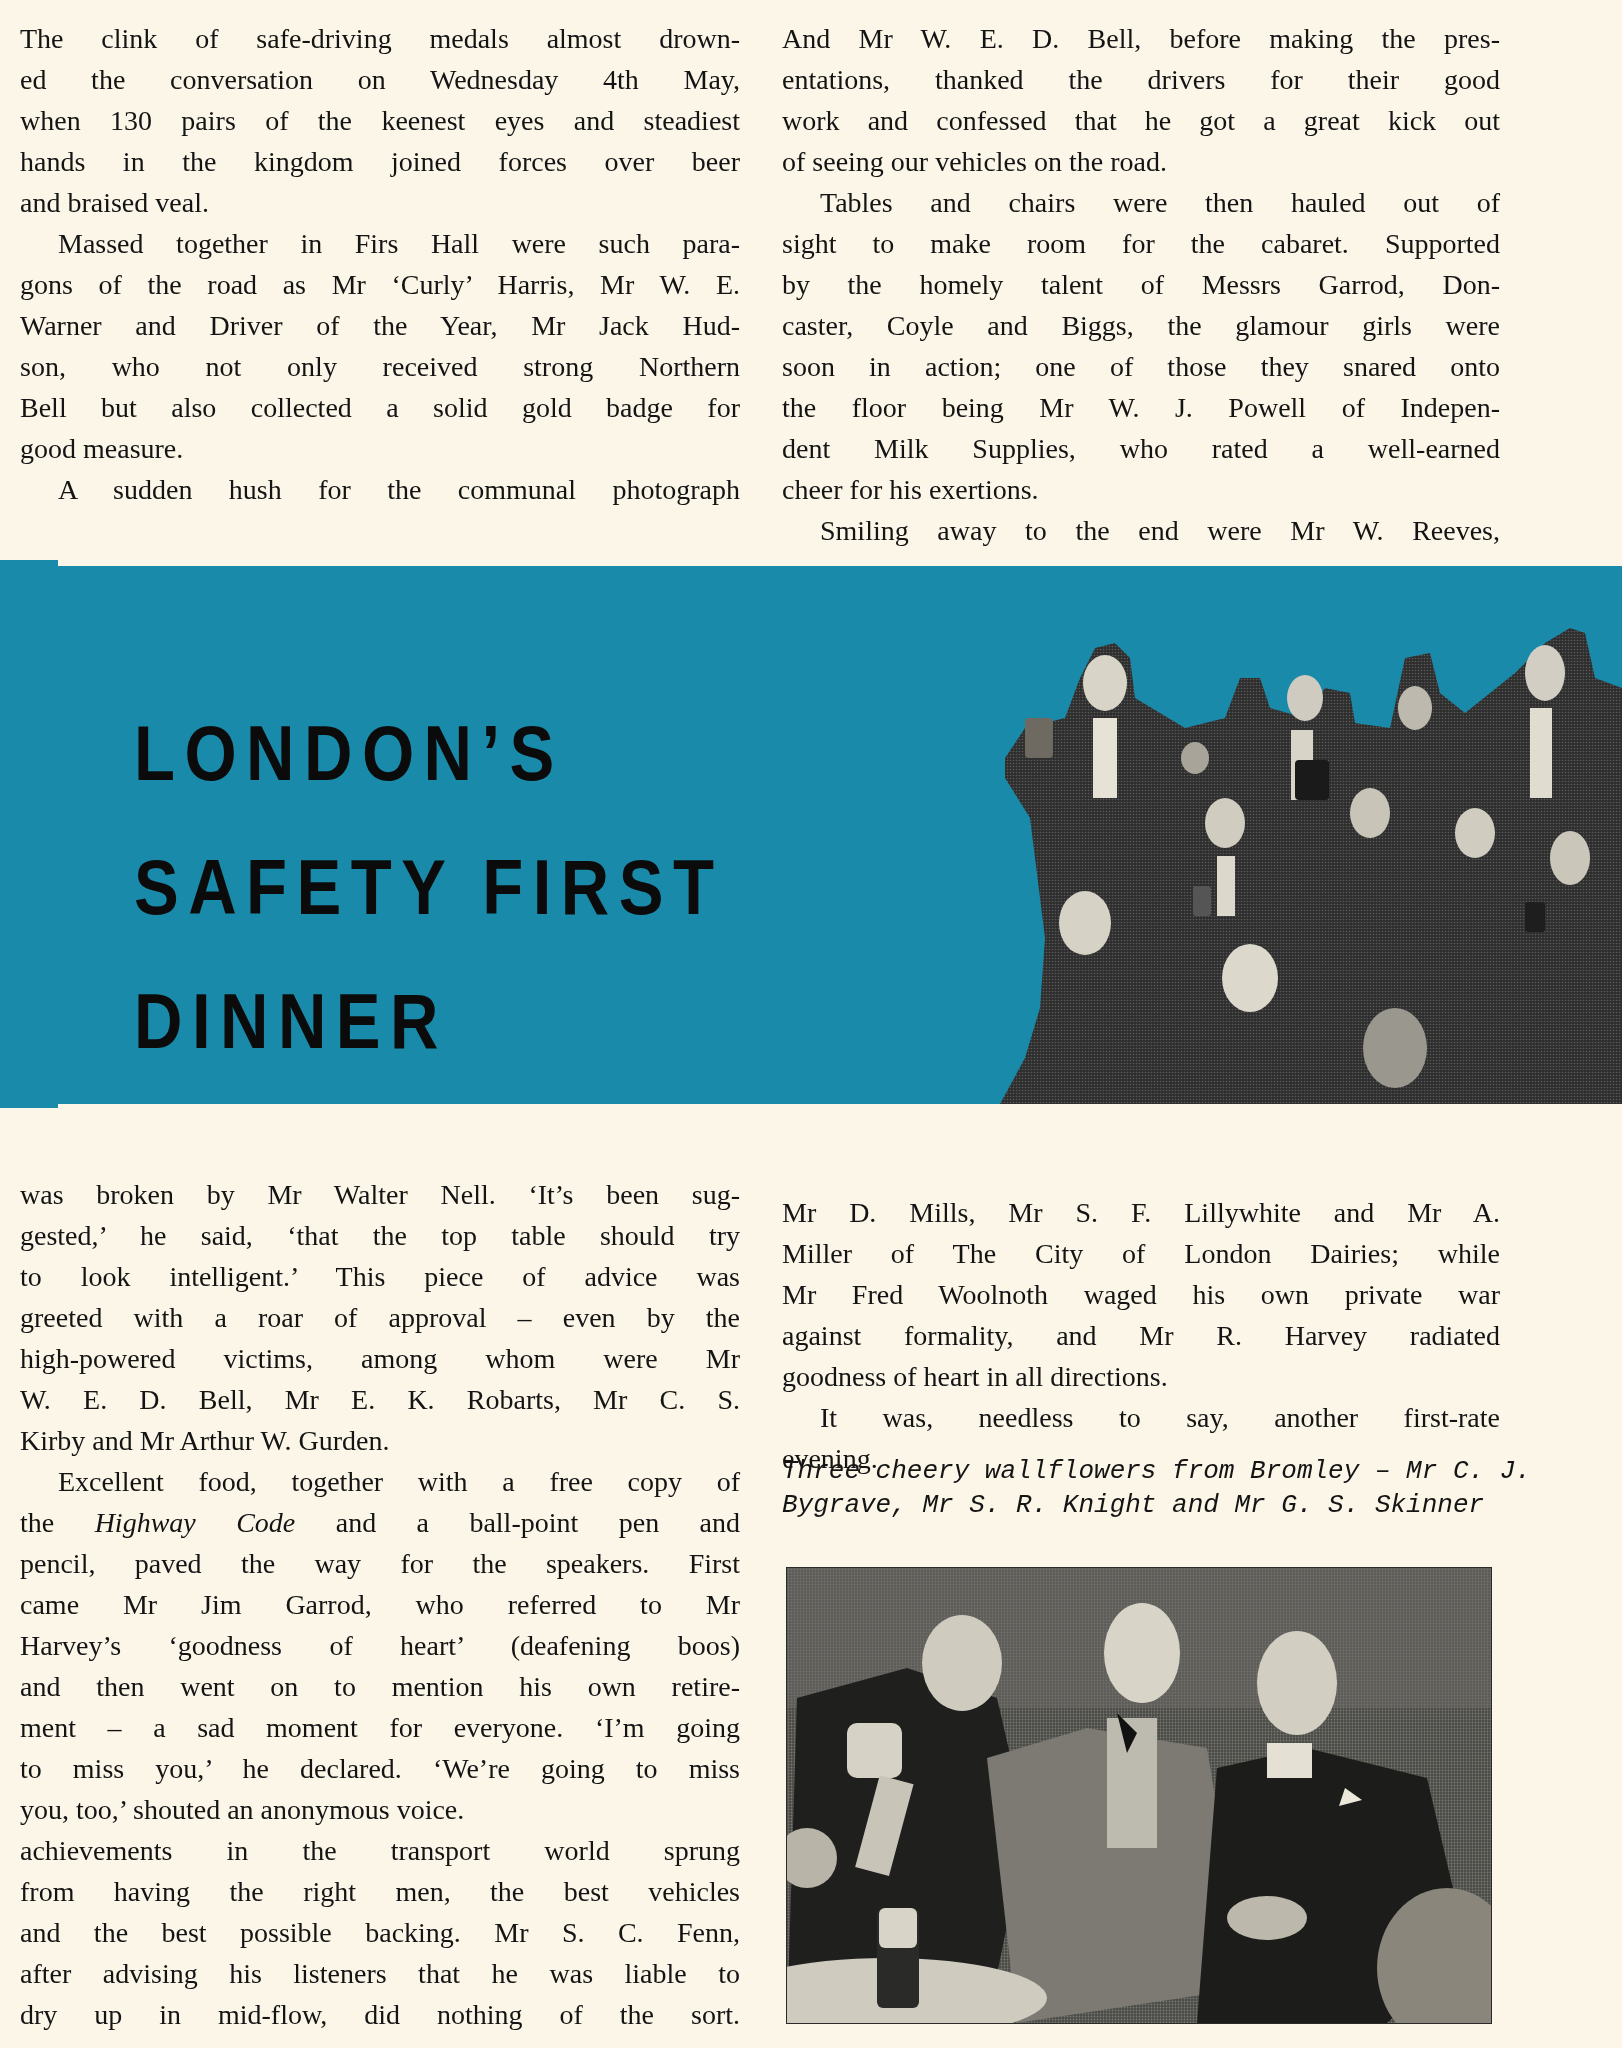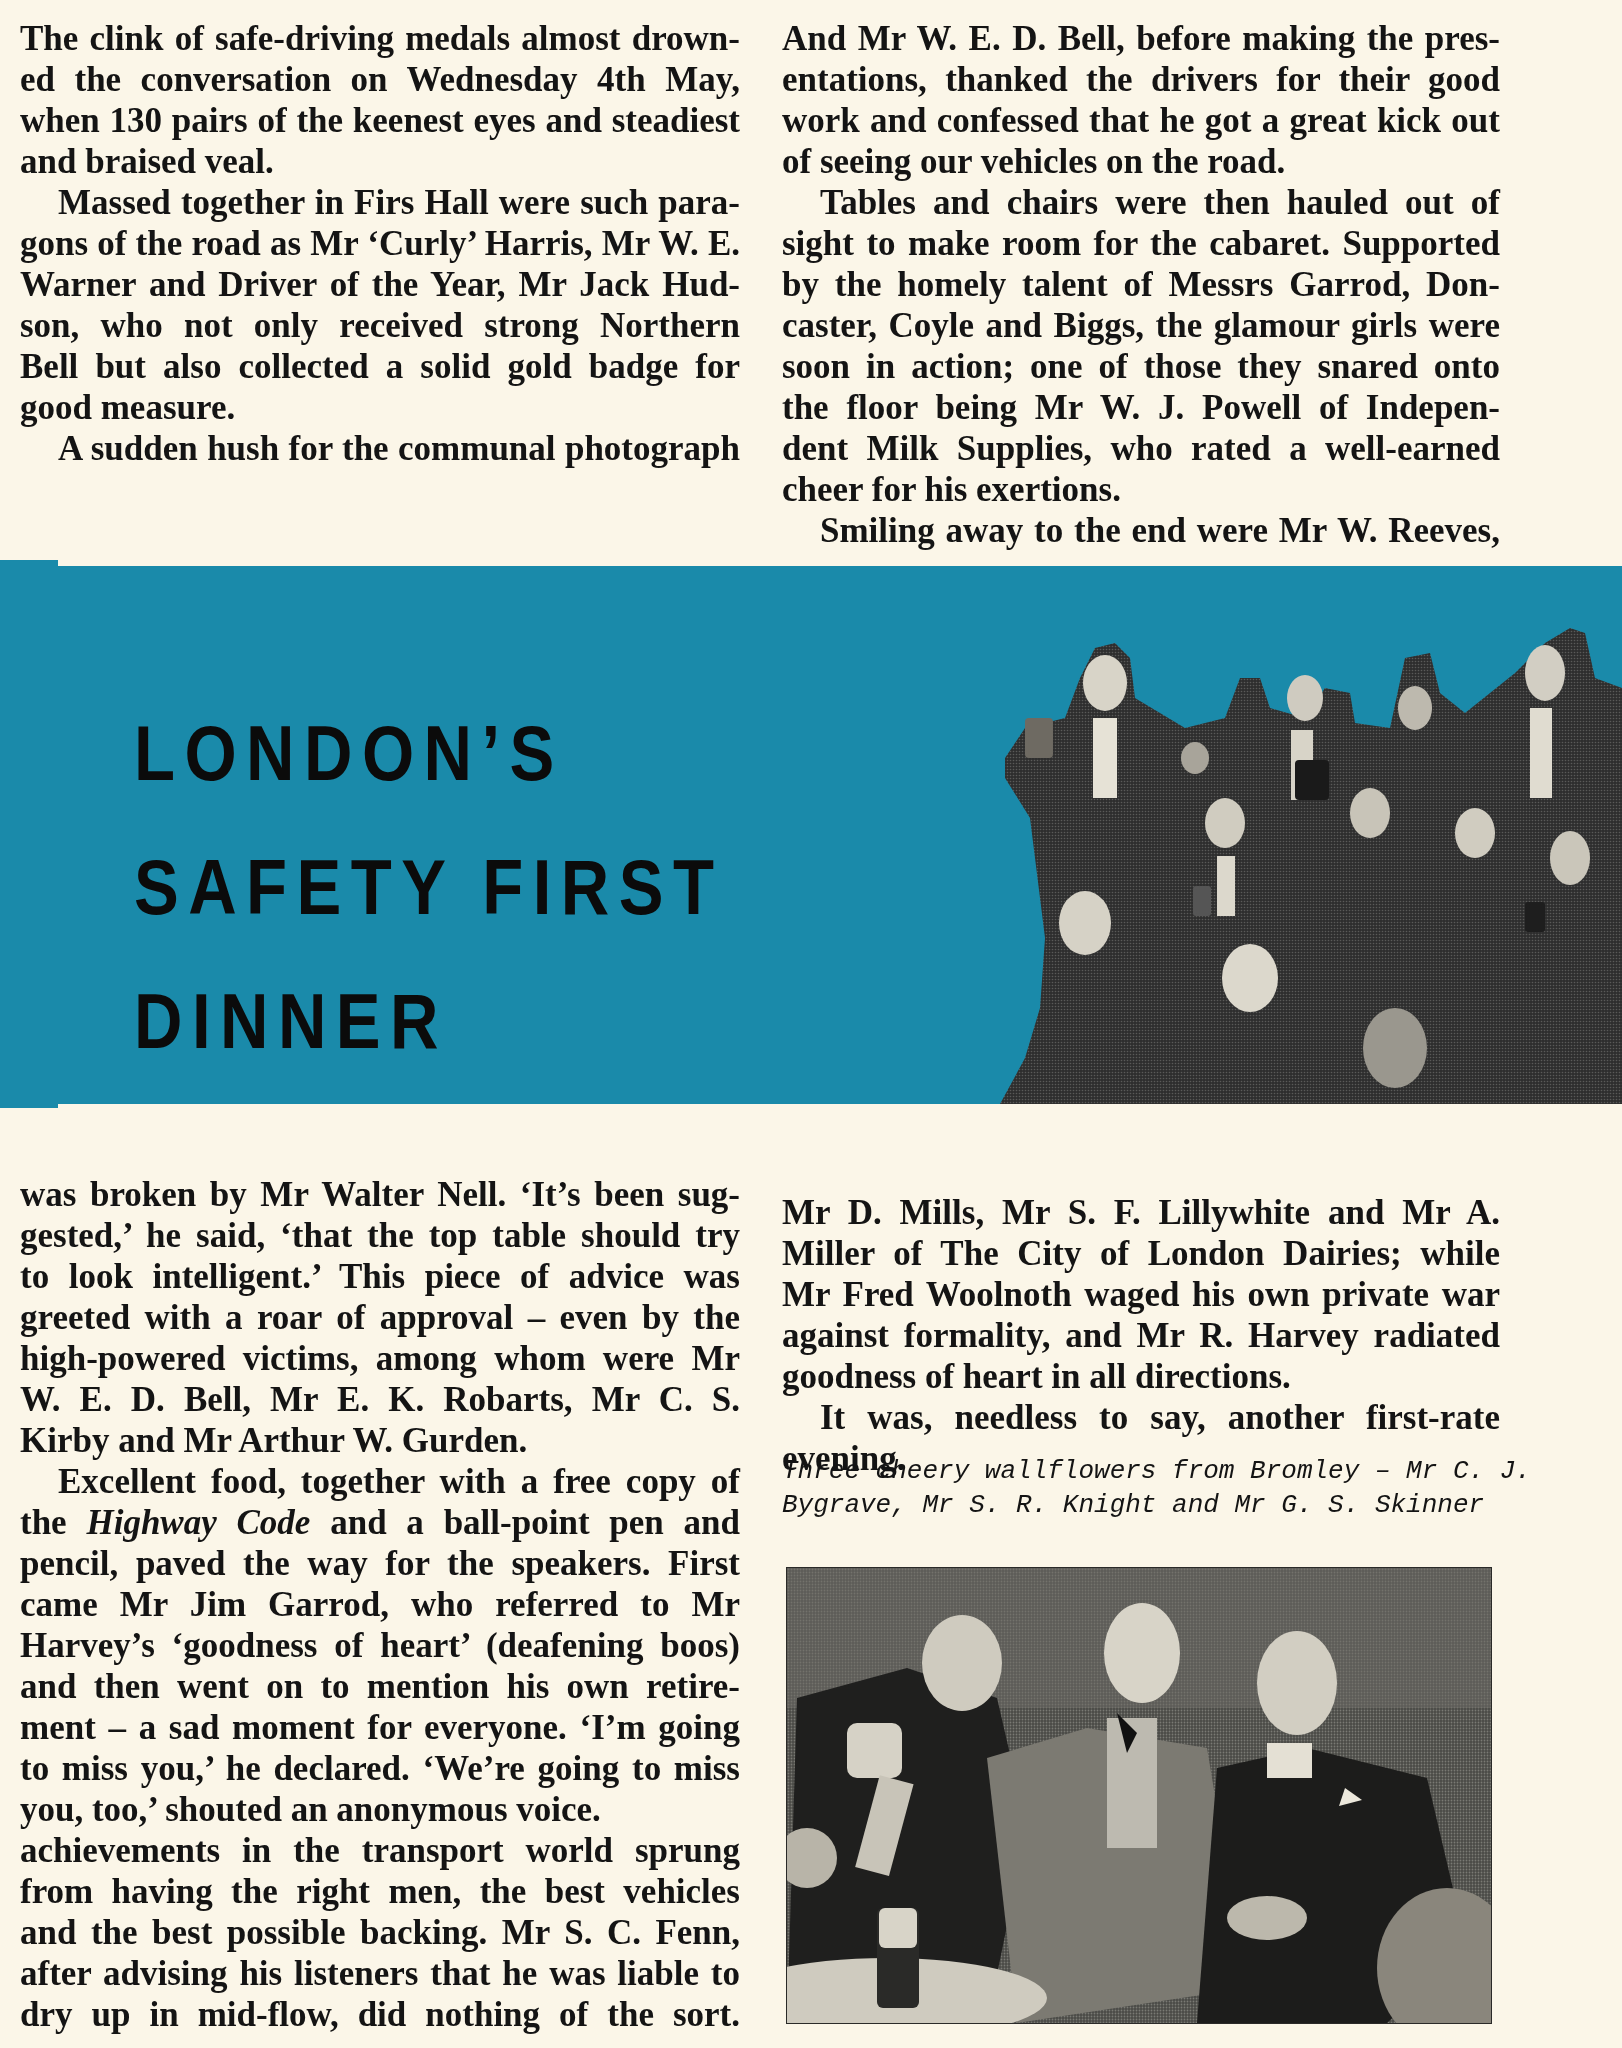--- a/index.html
+++ b/index.html
@@ -6,25 +6,24 @@
   body {
     width: 1622px; height: 2048px; overflow: hidden;
     background: #fbf6e8;
     font-family: "DejaVu Serif", "Liberation Serif", serif;
     color: #141414;
     position: relative;
   }
   .col {
     position: absolute;
     font-family: "Liberation Serif", "DejaVu Serif", serif;
-    font-size: 35px;
+    font-size: 28px;
     line-height: 41px;
     text-align: justify;
     hyphens: none;
-    font-weight: bold;
   }
   .col-tl { left: 20px; top: 18px; width: 720px; }
   .col-tr { left: 782px; top: 18px; width: 718px; }
   .col-bl { left: 20px; top: 1134px; width: 720px; margin-top: 40px; }
   .col-br { left: 782px; top: 1144px; width: 718px; margin-top: 48px; }
   .line { display: block; text-align: justify; text-align-last: justify; white-space: nowrap; }
   .line.last { text-align-last: left; }
   .line.indent { padding-left: 38px; }
   i { font-style: italic; }
 
@@ -67,20 +66,21 @@
     overflow: hidden;
   }
 </style>
 </head>
 <body>
 
 <div class="col col-tl">
   <span class="line">The clink of safe-driving medals almost drown-</span>
   <span class="line">ed the conversation on Wednesday 4th May,</span>
   <span class="line">when 130 pairs of the keenest eyes and steadiest</span>
+  <span class="line">hands in the kingdom joined forces over beer</span>
   <span class="line last">and braised veal.</span>
   <span class="line indent">Massed together in Firs Hall were such para-</span>
   <span class="line">gons of the road as Mr ‘Curly’ Harris, Mr W. E.</span>
   <span class="line">Warner and Driver of the Year, Mr Jack Hud-</span>
   <span class="line">son, who not only received strong Northern</span>
   <span class="line">Bell but also collected a solid gold badge for</span>
   <span class="line last">good measure.</span>
   <span class="line indent">A sudden hush for the communal photograph</span>
 </div>
 

